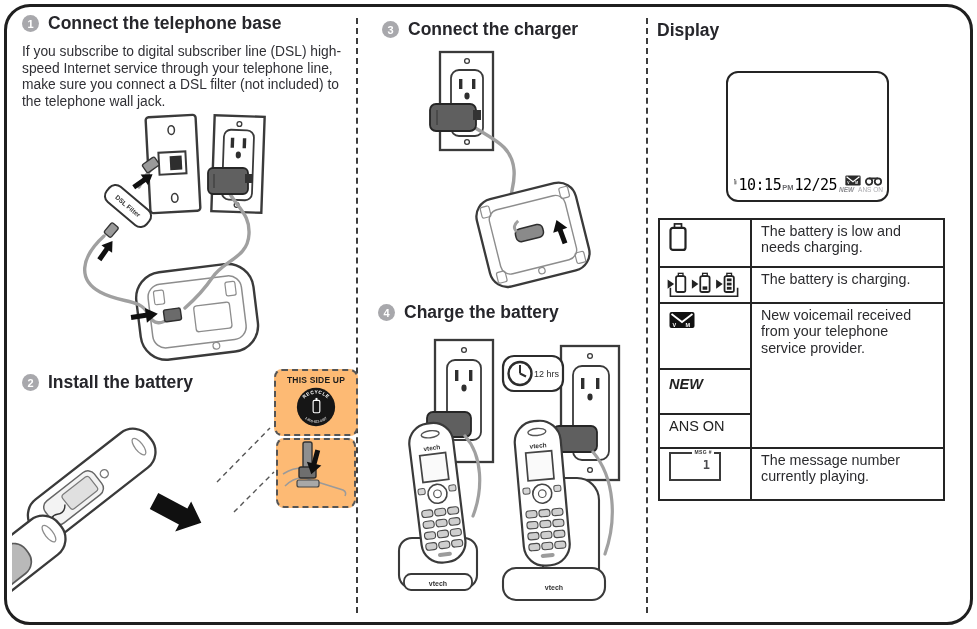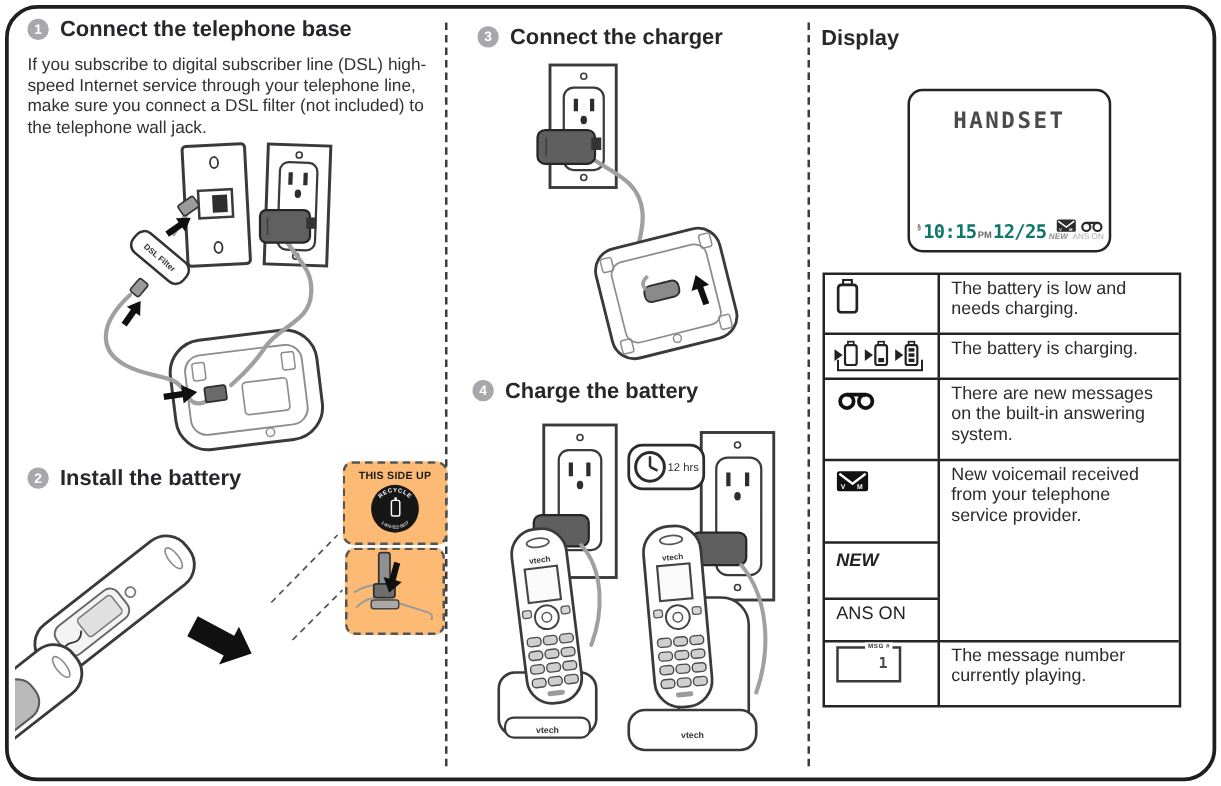--- a/index.html
+++ b/index.html
@@ -16,22 +16,22 @@
   .sec-title{position:absolute;font-size:17.5px;font-weight:bold;color:#26262b;}
   .body-text{position:absolute;width:336px;font-size:13.8px;line-height:1.22;color:#303035;}
 
   
   .lcd{position:absolute;left:726px;top:71px;width:159px;height:127px;background:#fff;
        border:2.6px solid #242424;border-radius:12px;}
   .lcd-title{position:absolute;top:13px;left:0;width:100%;text-align:center;
        font-family:"DejaVu Sans Mono",monospace;font-weight:bold;font-size:18px;
        letter-spacing:2px;color:#4b4b4f;}
   .lcd-bottom{position:absolute;left:6px;right:4px;bottom:7px;display:flex;align-items:flex-end;}
-  .lcd-time,.lcd-date{font-family:"DejaVu Sans Mono",monospace;font-weight:bold;font-size:15px;
-       letter-spacing:-0.5px;color:#0f766e;line-height:1;}
+  .lcd-time,.lcd-date{font-family:"DejaVu Sans Mono",monospace;font-weight:normal;font-size:15px;
+       letter-spacing:-0.5px;color:#000000;line-height:1;}
   .lcd-mer{font-size:7.5px;font-weight:bold;color:#6b6b6f;margin:0 1px 1px 1px;}
   .lcd-right{display:flex;flex-direction:column;align-items:flex-end;margin-left:2px;}
   .lcd-icons{display:flex;align-items:flex-end;gap:3px;}
   .lcd-flags{white-space:nowrap;font-size:6.5px;line-height:1;margin-top:1px;}
   .lcd-new{font-style:italic;font-weight:bold;color:#8d8d91;}
   .lcd-ans{color:#aaaaae;margin-left:2px;}
 
   
   .legend{position:absolute;left:658px;top:218px;width:283px;border:2.4px solid #242424;background:#fff;}
   .lrow{display:grid;grid-template-columns:92px 1fr;}
@@ -339,21 +339,20 @@
           <rect x="18" y="122" width="11" height="7" rx="3"></rect>
           <rect x="31" y="122" width="11" height="7" rx="3"></rect>
       </g>
       <rect x="16" y="133" width="14" height="4" rx="2" fill="#9c9c9c"></rect>
     </g>
   </svg>
 
   <div class="sec-title" style="left:657px;top:20px;">Display</div>
 
   <div class="lcd">
-    <div class="lcd-title">HANDSET</div>
     <div class="lcd-bottom">
       <svg width="12" height="22" viewBox="0 0 13 24" style="margin-right:2px;">
         <rect x="3.5" y="0.8" width="6" height="3.4" fill="#fff" stroke="#3d3d3d" stroke-width="1.4"></rect>
         <rect x="0.9" y="4.2" width="11.2" height="19" rx="2" fill="#fff" stroke="#3d3d3d" stroke-width="1.8"></rect>
         <rect x="3" y="7" width="7" height="3" fill="#3d3d3d"></rect>
         <rect x="3" y="12" width="7" height="3" fill="#3d3d3d"></rect>
         <rect x="3" y="17" width="7" height="3" fill="#3d3d3d"></rect>
       </svg>
       <span class="lcd-time">10:15</span>
       <span class="lcd-mer">PM</span>
@@ -409,32 +408,20 @@
           <rect x="65.5" y="8" width="5" height="3" fill="#222"></rect>
           <rect x="65.5" y="12.5" width="5" height="3" fill="#222"></rect>
           <rect x="65.5" y="17" width="5" height="3" fill="#222"></rect>
         </svg>
       </div>
       <div class="cell dcell">
           <span>The battery is charging.</span>
         </div>
     </div>
     <div class="lrow">
-      <div class="cell icell" style="min-height:52px;align-items:flex-start;padding-top:8px;">
-        <svg width="32" height="16" viewBox="0 0 32 16">
-          <circle cx="8.5" cy="9" r="5.4" fill="none" stroke="#111" stroke-width="3"></circle>
-          <circle cx="23.5" cy="9" r="5.4" fill="none" stroke="#111" stroke-width="3"></circle>
-          <line x1="8.5" y1="3.6" x2="23.5" y2="3.6" stroke="#111" stroke-width="3"></line>
-        </svg>
-      </div>
-      <div class="cell dcell">
-          <span>There are new messages on the built-in answering system.</span>
-        </div>
-    </div>
-    <div class="lrow">
       <div class="cell icell" style="min-height:54px;align-items:flex-start;padding-top:7px;">
         <svg width="26" height="18" viewBox="0 0 26 18">
           <rect x="0.5" y="1" width="25" height="16" rx="2" fill="#111"></rect>
           <polyline points="2.5,3 13,11 23.5,3" fill="none" stroke="#fff" stroke-width="1.8"></polyline>
           <text x="3.5" y="15.5" font-size="5.5" font-weight="bold" fill="#fff">V</text>
           <text x="16.5" y="15.5" font-size="5.5" font-weight="bold" fill="#fff">M</text>
         </svg>
       </div>
       <div class="cell dcell">
           <span>New voicemail received from your telephone service provider.</span>

